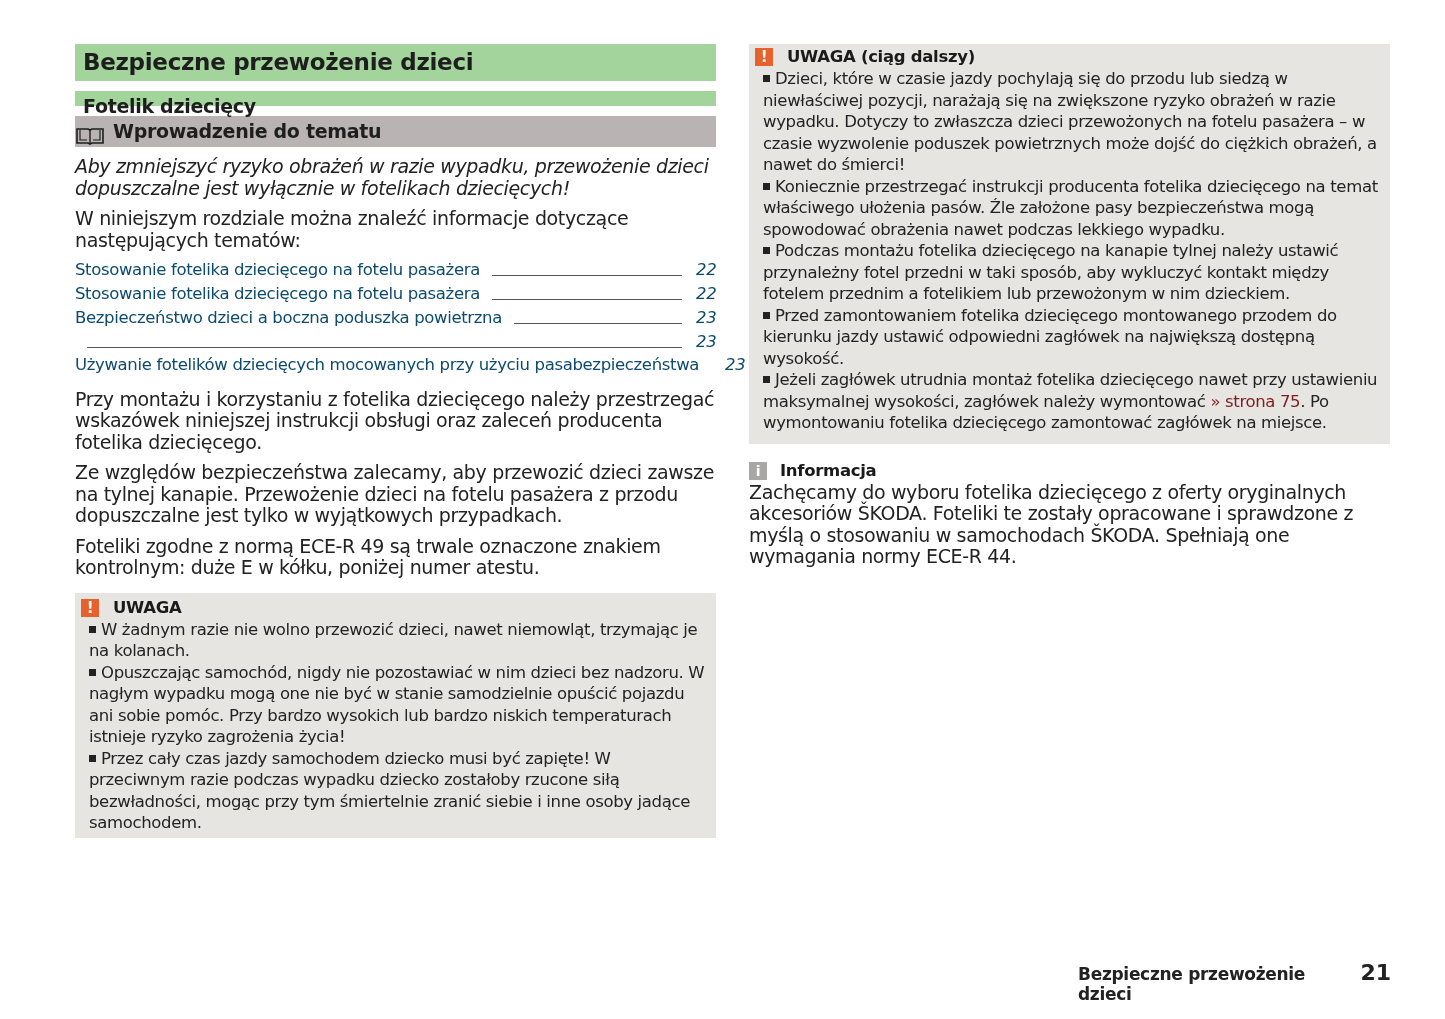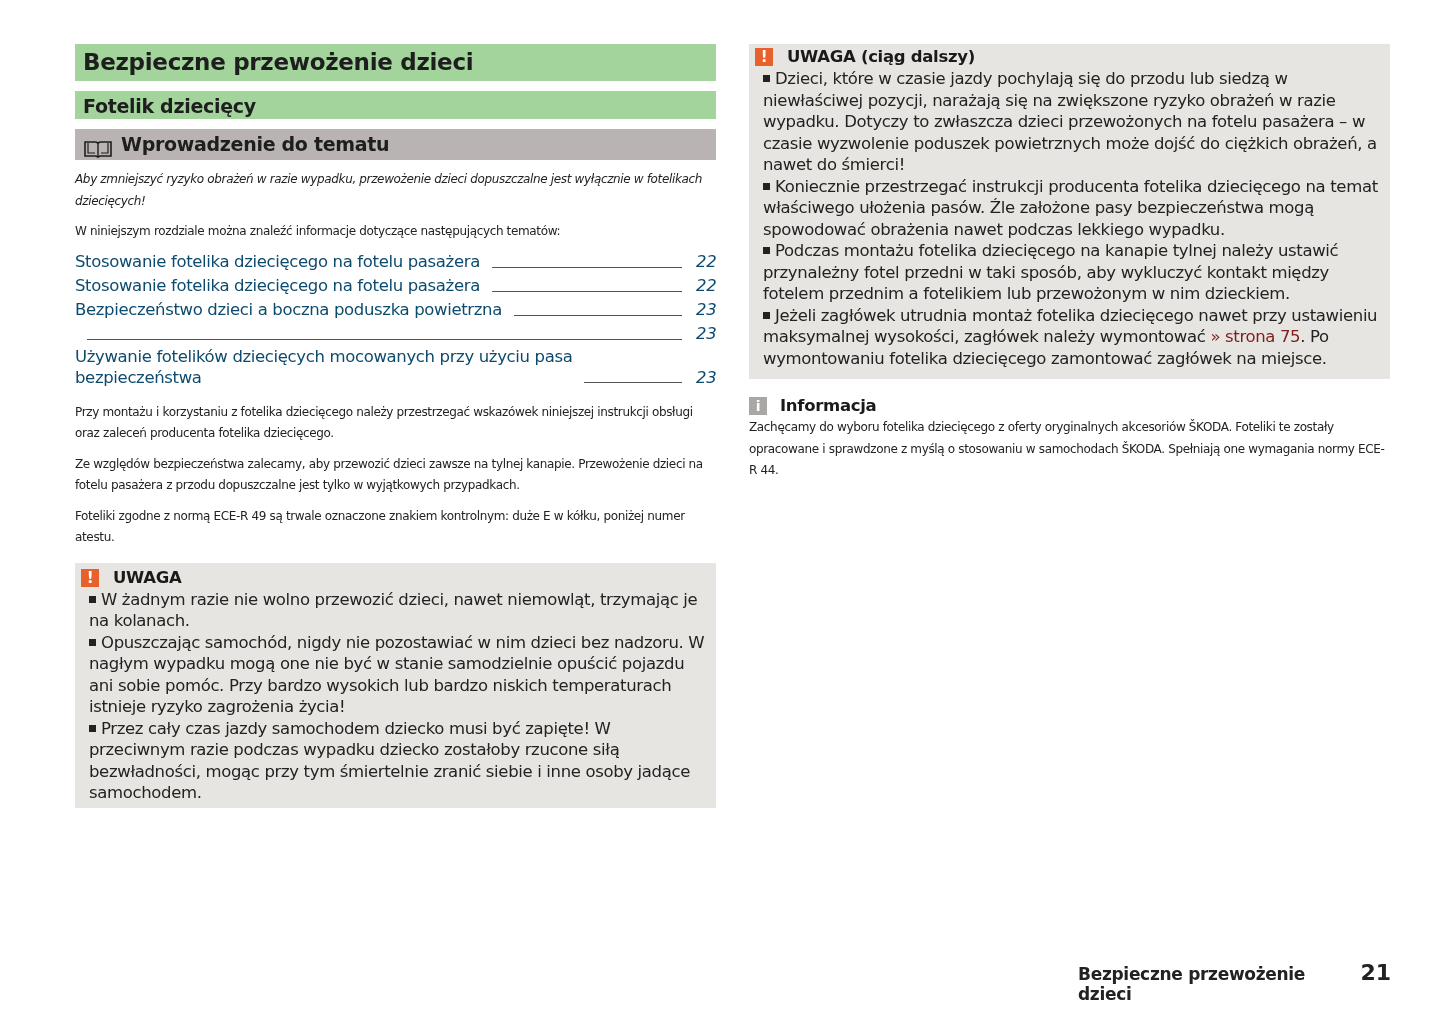--- a/index.html
+++ b/index.html
@@ -3,35 +3,35 @@
 <meta charset="utf-8">
 <style>
   * { box-sizing: border-box; margin: 0; padding: 0; }
   html, body { width: 1445px; height: 1019px; background: #ffffff; overflow: hidden; }
   body { position: relative; font-family: "DejaVu Sans", sans-serif; color: #1a1a1a; }
   .col { position: absolute; top: 44px; width: 641px; }
   .col-left { left: 75px; }
   .col-right { left: 749px; }
 
   .h1 { background: #a3d49c; height: 37px; padding-left: 8px; font-size: 23px; line-height: 37px; font-weight: bold; color: #1e1e1e; letter-spacing: -0.3px; }
-  .h2 { background: #a3d49c; height: 28px; margin-top: 10px; padding-left: 8px; font-size: 19px; line-height: 31px; font-weight: bold; color: #1e1e1e; letter-spacing: -0.3px; }
-  .h3 { background: #bab3b3; height: 31px; margin-top: 10px; padding-left: 8px; font-size: 19px; line-height: 31px; font-weight: bold; color: #1e1e1e; display: flex; align-items: center; letter-spacing: -0.3px; }
+  .h2 { background: #a3d49c; height: 15px; margin-top: 10px; padding-left: 8px; font-size: 19px; line-height: 31px; font-weight: bold; color: #1e1e1e; letter-spacing: -0.3px; }
+  .h3 { background: #bab3b3; height: 31px; margin-top: 10px; font-size: 19px; line-height: 31px; font-weight: bold; color: #1e1e1e; display: flex; align-items: center; letter-spacing: -0.3px; }
   .h3 .book { width: 30px; height: 18px; margin-right: 8px; display: inline-block; }
 
-  .p { font-size: 12px; line-height: 21.5px; letter-spacing: -0.35px; color: #222; }
+  .p { font-size: 19px; line-height: 21.5px; letter-spacing: -0.35px; color: #222; }
   .intro { font-style: italic; margin-top: 9px; }
   .para { margin-top: 9px; }
 
   .toc { margin-top: 7px; }
   .toc-row { display: flex; align-items: flex-end; font-size: 16.5px; line-height: 24px; letter-spacing: -0.35px; color: #0c4a6e; }
   .toc-row.two-line { line-height: 21.5px; }
   .toc-title { white-space: nowrap; }
   .toc-lead { flex: 1; border-bottom: 1px solid #555; margin: 0 14px 6px 12px; }
   .toc-page { width: 20px; text-align: right; font-style: italic; }
-  .toc-block { display: flex; flex-direction: column; }
+  .toc-block { display: flex; flex-direction: row; }
 
   .warn { background: #e6e5e1; margin-top: 14px; padding: 4px 10px 4px 14px; }
   .warn-head { display: flex; align-items: center; font-weight: bold; font-size: 16.5px; line-height: 22px; letter-spacing: -0.3px; margin-left: -8px; }
   .excl { width: 18px; height: 18px; background: #e8602c; color: #fff; font-weight: bold; font-size: 15px; line-height: 18px; text-align: center; margin-right: 14px; }
   .warn-item { font-size: 16.5px; line-height: 21.5px; letter-spacing: -0.35px; color: #222; }
   .bullet { display: inline-block; width: 7px; height: 7px; background: #222; margin-right: 5px; vertical-align: 2px; }
   .link { color: #7f1d1d; margin-top: 24px; }
 
   .warn-right { margin-top: 0; padding: 2px 10px 10px 14px; }
 
@@ -111,20 +111,21 @@
 
 <div class="col col-right">
   <div class="warn warn-right">
     <div class="warn-head">
       <span class="excl">!</span>
       <span>UWAGA (ciąg dalszy)</span>
     </div>
     <p class="warn-item"><span class="bullet"></span><span>Dzieci, które w czasie jazdy pochylają się do przodu lub siedzą w niewłaściwej pozycji, narażają się na zwiększone ryzyko obrażeń w razie wypadku. Dotyczy to zwłaszcza dzieci przewożonych na fotelu pasażera – w czasie wyzwolenie poduszek powietrznych może dojść do ciężkich obrażeń, a nawet do śmierci!</span></p>
     <p class="warn-item"><span class="bullet"></span><span>Koniecznie przestrzegać instrukcji producenta fotelika dziecięcego na temat właściwego ułożenia pasów. Źle założone pasy bezpieczeństwa mogą spowodować obrażenia nawet podczas lekkiego wypadku.</span></p>
     <p class="warn-item"><span class="bullet"></span><span>Podczas montażu fotelika dziecięcego na kanapie tylnej należy ustawić przynależny fotel przedni w taki sposób, aby wykluczyć kontakt między fotelem przednim a fotelikiem lub przewożonym w nim dzieckiem.</span></p>
+    <p class="warn-item"><span class="bullet"></span><span>Przed zamontowaniem fotelika dziecięcego montowanego przodem do kierunku jazdy ustawić odpowiedni zagłówek na największą dostępną wysokość.</span></p>
     <p class="warn-item"><span class="bullet"></span><span>Jeżeli zagłówek utrudnia montaż fotelika dziecięcego nawet przy ustawieniu maksymalnej wysokości, zagłówek należy wymontować </span><a class="link">» strona 75</a><span>. Po wymontowaniu fotelika dziecięcego zamontować zagłówek na miejsce.</span></p>
   </div>
 
   <div class="info">
     <div class="info-head">
       <span class="info-icon">i</span>
       <span>Informacja</span>
     </div>
     <p class="p">Zachęcamy do wyboru fotelika dziecięcego z oferty oryginalnych akcesoriów ŠKODA. Foteliki te zostały opracowane i sprawdzone z myślą o stosowaniu w samochodach ŠKODA. Spełniają one wymagania normy ECE-R 44.</p>
   </div>

